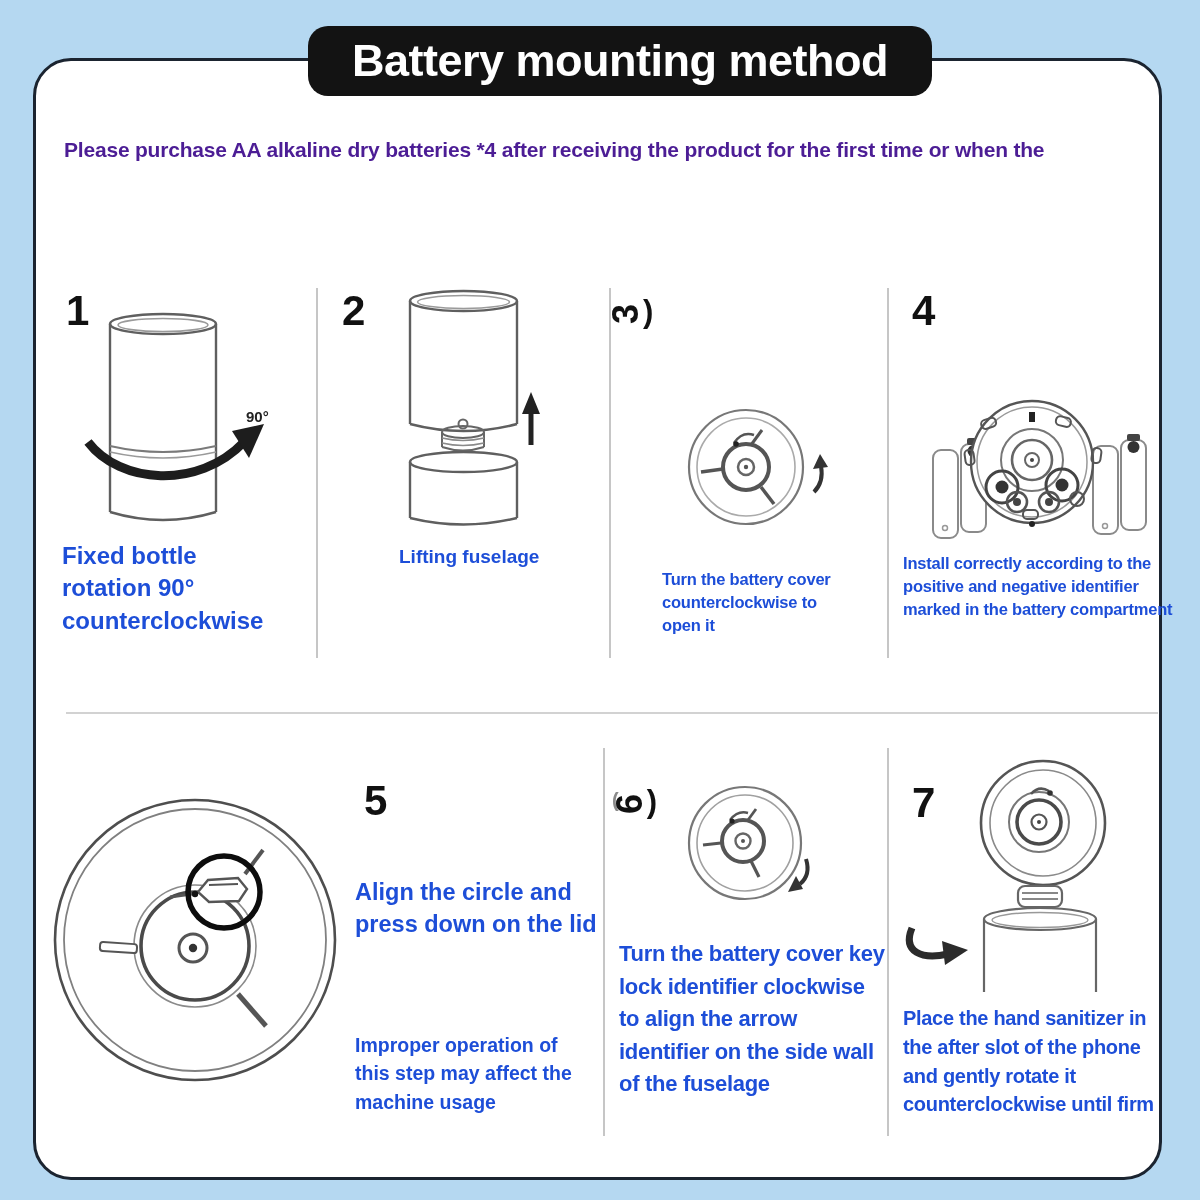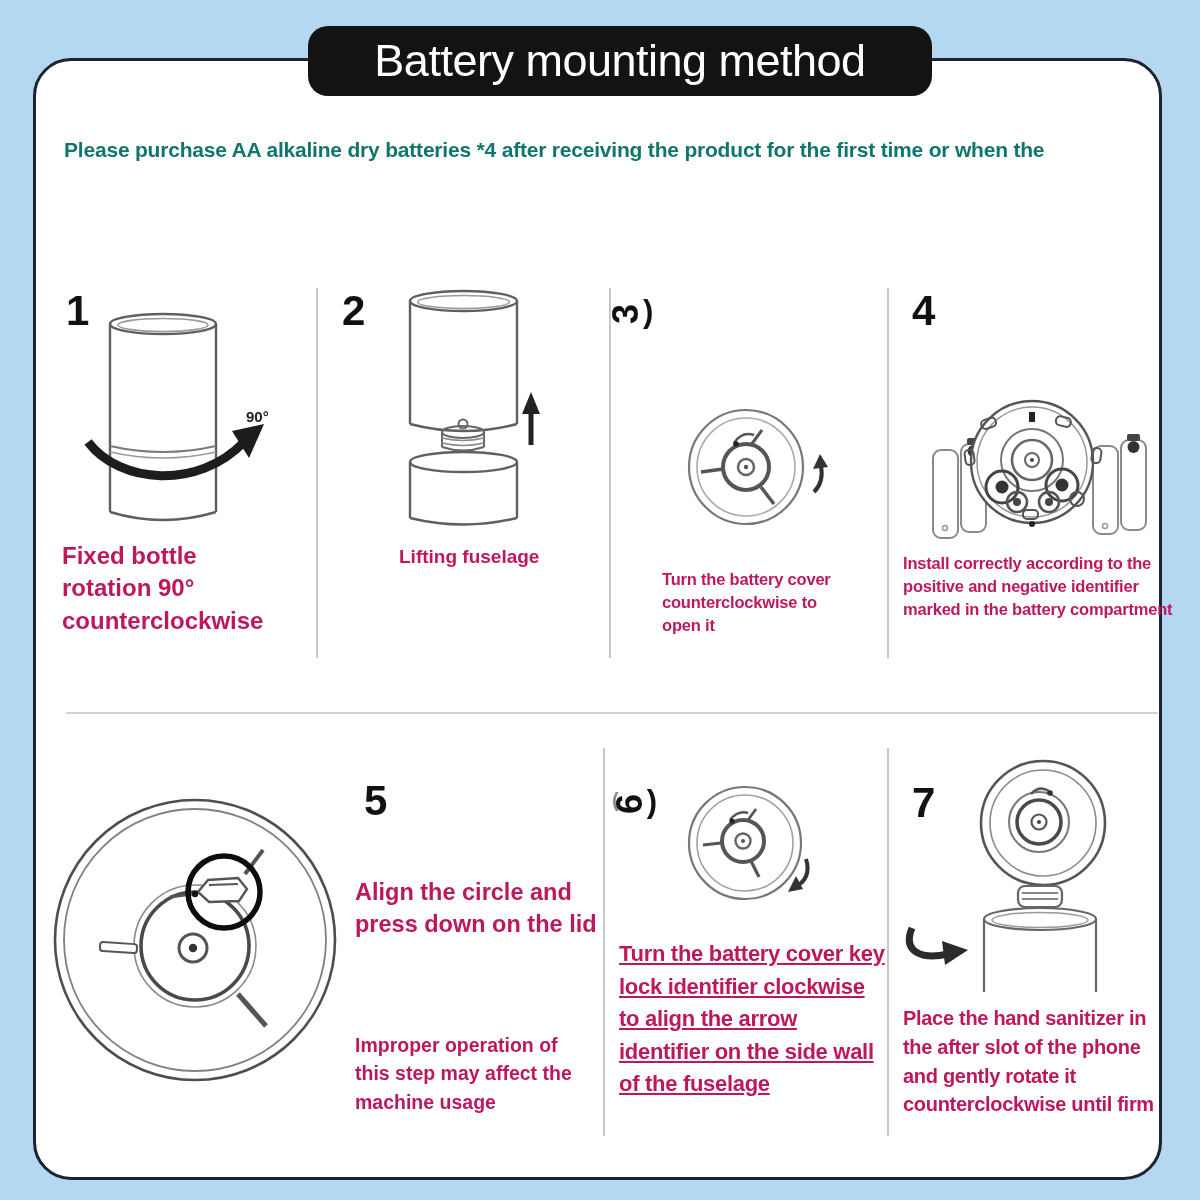--- a/index.html
+++ b/index.html
@@ -10,46 +10,46 @@
     color:#222;
   }
   .card{
     position:absolute;left:33px;top:58px;width:1123px;height:1116px;
     background:#ffffff;border:3.5px solid #1b2430;border-radius:38px;
   }
   .title-box{
     position:absolute;left:308px;top:26px;width:624px;height:70px;
     background:#131313;border-radius:20px;z-index:5;
     display:flex;align-items:center;justify-content:center;
-    color:#ffffff;font-size:45px;font-weight:400;letter-spacing:-0.5px;
+    color:#ffffff;font-size:45px;font-weight:700;letter-spacing:-0.5px;
     white-space:nowrap;
   }
   .intro{
     position:absolute;left:64px;top:134px;width:1070px;
-    font-size:21px;font-weight:700;color:#0f766e;line-height:31px;
+    font-size:21px;font-weight:700;color:#4c1d95;line-height:31px;
     letter-spacing:-0.2px;
   }
   .intro div{white-space:nowrap;}
   .vdiv{position:absolute;width:2px;background:#c6c6c6;}
   .hdiv{position:absolute;height:2px;background:#d2d2d2;}
   .stepnum{
     position:absolute;font-size:42px;font-weight:700;color:#111;line-height:1;
     display:flex;align-items:center;
   }
   .num-rot{display:inline-block;transform:rotate(-90deg);font-size:36px;}
   .mark{font-weight:700;font-size:31px;margin-left:7px;position:relative;top:-3px;}
   .mark-open{color:#8a8a8a;font-size:20px;margin-right:1px;position:relative;top:-4px;}
-  .caption{position:absolute;font-weight:700;color:#be185d;}
+  .caption{position:absolute;font-weight:700;color:#1d4ed8;}
   .c1{left:62px;top:540px;width:215px;font-size:24px;line-height:1.35;}
   .c2{left:399px;top:546px;font-size:19px;white-space:nowrap;}
   .c3{left:662px;top:568px;width:182px;font-size:16.5px;line-height:1.38;letter-spacing:-0.2px;}
   .c4{left:903px;top:552px;width:272px;font-size:16.5px;line-height:1.38;letter-spacing:-0.2px;}
   .c5{left:355px;top:876px;width:252px;font-size:23.5px;line-height:1.38;}
   .c5n{left:355px;top:986px;width:232px;font-size:19.5px;line-height:1.45;margin-top:45px;}
-  .c6{left:619px;top:938px;width:268px;font-size:22px;line-height:1.48;letter-spacing:-0.3px;text-decoration:underline;}
+  .c6{left:619px;top:938px;width:268px;font-size:22px;line-height:1.48;letter-spacing:-0.3px;}
   .c7{left:903px;top:1004px;width:268px;font-size:20px;line-height:1.44;letter-spacing:-0.3px;}
   .diagram{position:absolute;}
   .angle-label{position:absolute;left:246px;top:408px;font-size:15px;font-weight:700;color:#222;}
   svg{display:block;}
 </style>
 </head>
 <body>
 
 <div class="card"></div>
 

